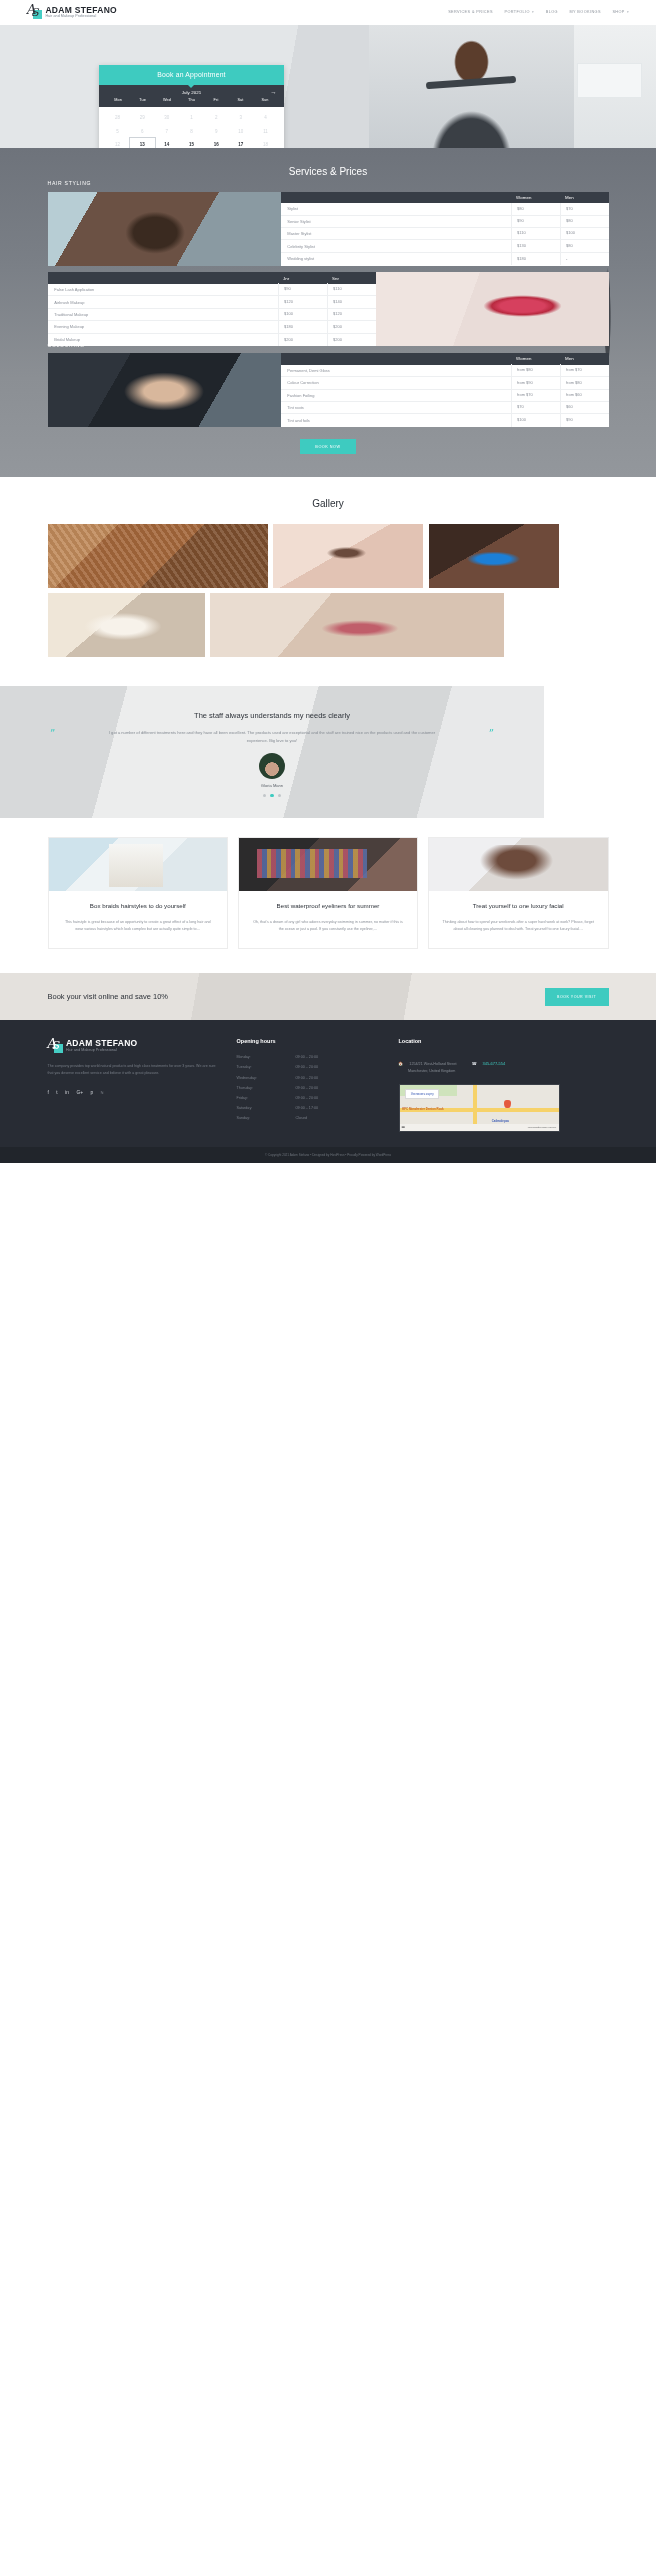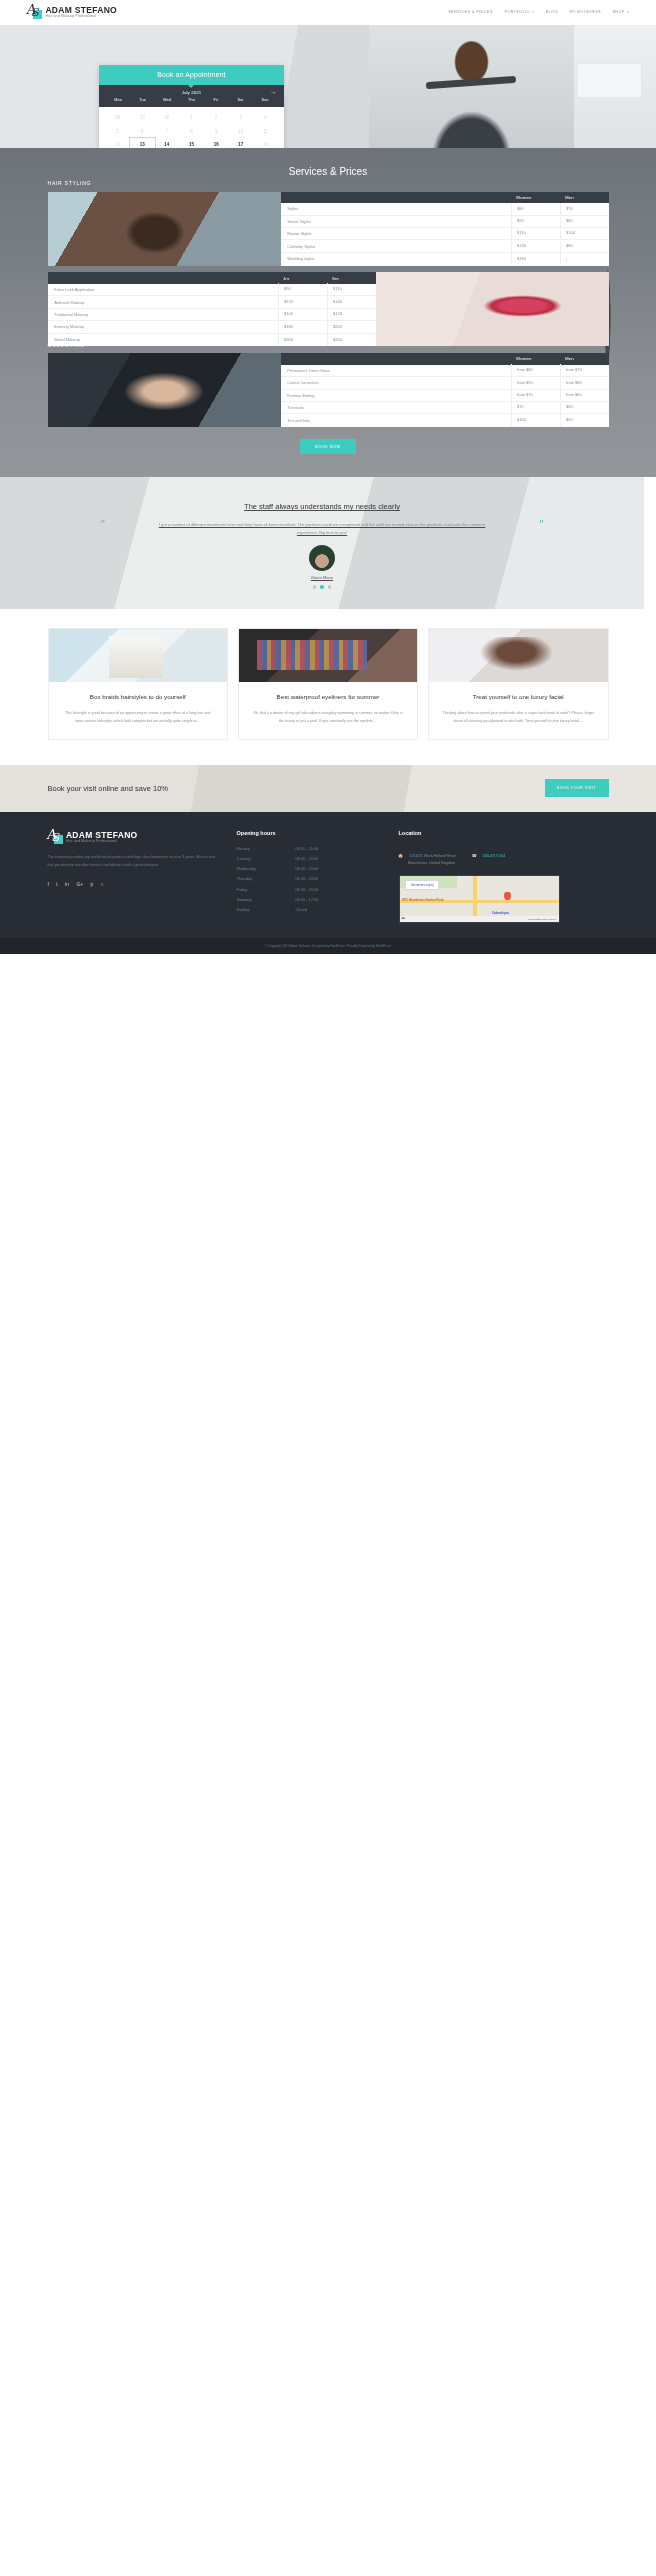--- a/index.html
+++ b/index.html
@@ -161,24 +161,23 @@
   .g4 { flex: 0 0 157px; background: linear-gradient(140deg,#efe6d8 0 40%,#cdbfae 40% 100%); }
   .g4:after{ content:""; position:absolute; left:20%; top:28%; width:56%; height:48%;
     background: radial-gradient(ellipse at 50% 50%, #f7f2ea 0 35%, rgba(247,242,234,0) 62%); }
   .g5 { flex: 0 0 294px; background: linear-gradient(130deg,#e9dcd0 0 35%,#d8c3b2 35% 100%); }
   .g5:after{ content:""; position:absolute; left:36%; top:40%; width:30%; height:30%;
     background: radial-gradient(ellipse at 50% 50%, #c05e6a 0 32%, rgba(192,94,106,0) 62%); }
   .gal-row2 { justify-content: flex-start; padding-left: 0; }
 
   
   .testi {
-    width: 644px; height: 132px; position: relative; overflow: hidden;
+    width: 544px; height: 132px; position: relative; overflow: hidden;
     background: linear-gradient(105deg,#d7d9da 0 22%, #eceded 22% 55%, #d5d7d8 55% 78%, #e8e9ea 78% 100%);
     padding-top: 24.6px;
-    text-decoration: underline;
   }
   .testi h3 { text-align: center; font-size: 7.5px; color: #2f343b; font-weight: normal; }
   .testi-body {
     width: 342px; margin: 9.6px auto 0; text-align: center; font-size: 4.1px; line-height: 1.95;
     color: #858b93; position: relative;
   }
   .qmark { position: absolute; top: -1.4px; font-size: 10.3px; color: #3ecbc0; font-family: "DejaVu Serif", serif; line-height: 1; }
   .q-left { left: -51px; }
   .q-right { right: -51px; }
   .testi-avatar {
@@ -478,20 +477,34 @@
             <div class="c1">$100</div>
             <div class="c2">$90</div>
           </div>
         </div>
       </div>
 
       <button class="book-now">BOOK NOW</button>
     </div>
   </section>
 
+  <section class="gallery">
+    <div class="inner">
+      <h2 class="gal-title">Gallery</h2>
+      <div class="gal-row">
+        <div class="gal-cell g1"></div>
+        <div class="gal-cell g2"></div>
+        <div class="gal-cell g3"></div>
+      </div>
+      <div class="gal-row gal-row2">
+        <div class="gal-cell g4"></div>
+        <div class="gal-cell g5"></div>
+      </div>
+    </div>
+  </section>
 
   <section class="testi">
     <h3>The staff always understands my needs clearly</h3>
     <div class="testi-body">
       <span class="qmark q-left">”</span>
       <span>I got a number of different treatments here and they have all been excellent. The products used are exceptional and the staff are trained nice on the products used and the customer experience. Big love to you!</span>
       <span class="qmark q-right">”</span>
     </div>
     <div class="testi-avatar"></div>
     <div class="testi-name">Gloria Mann</div>

